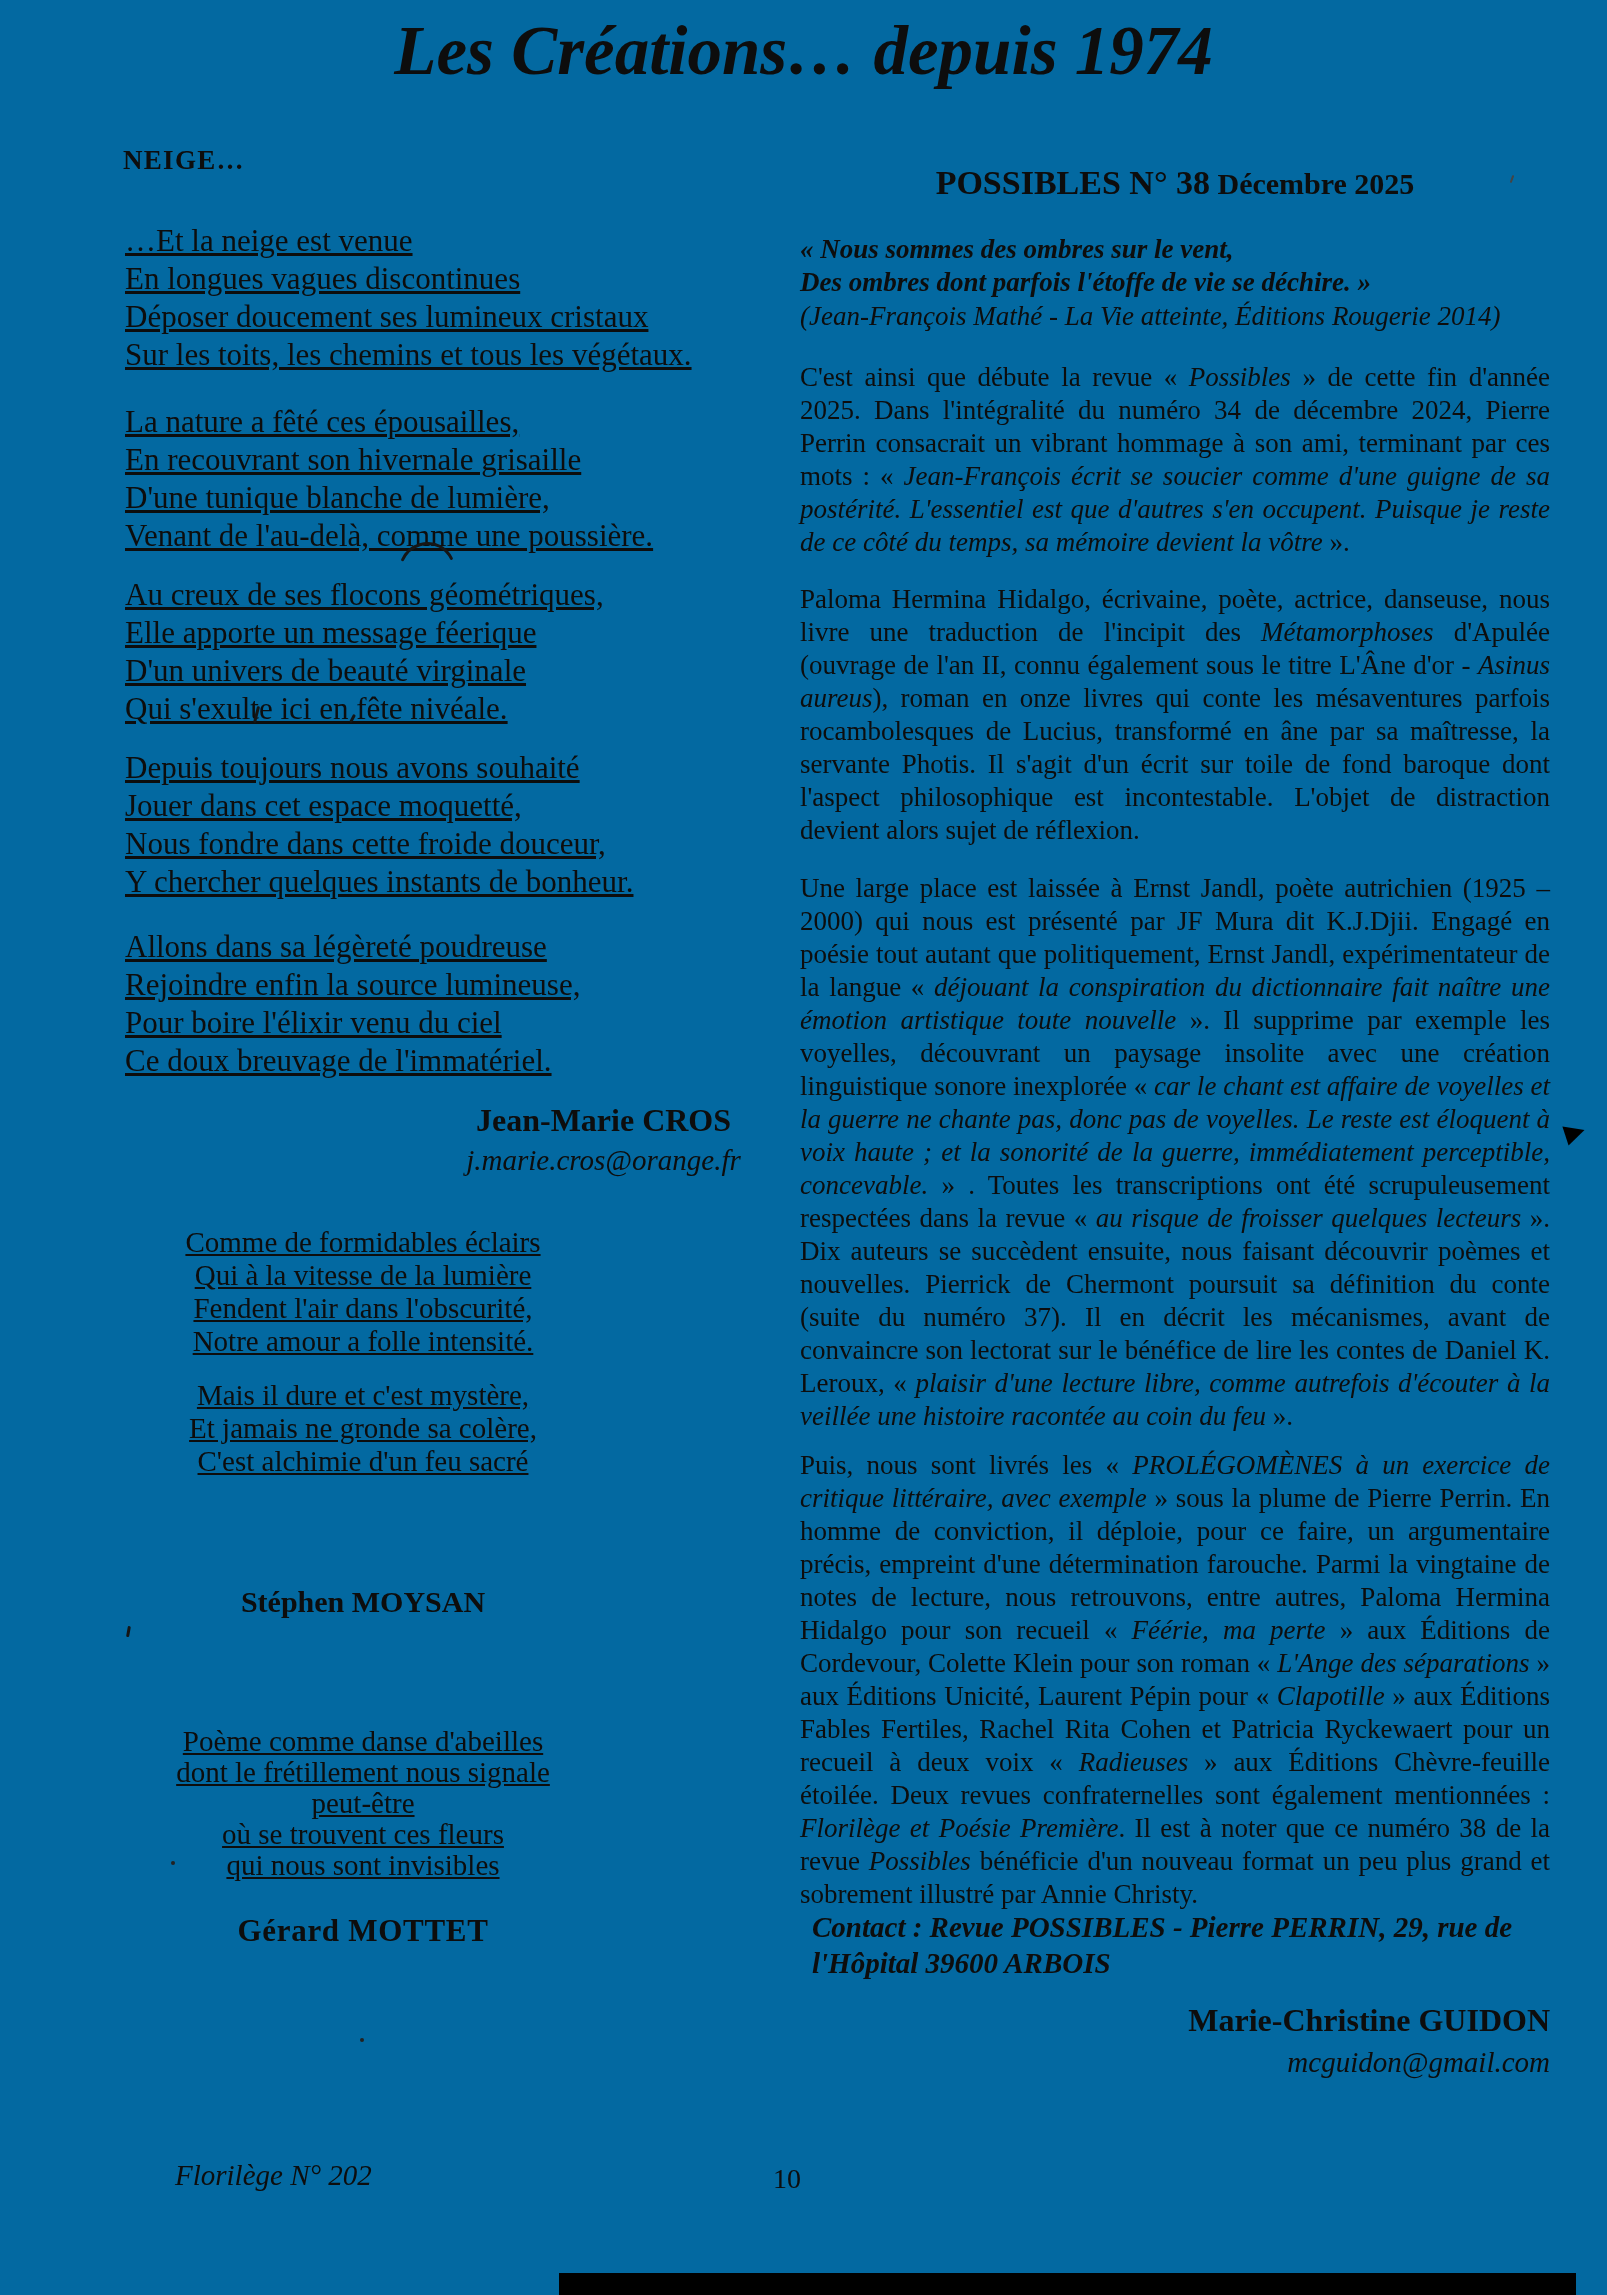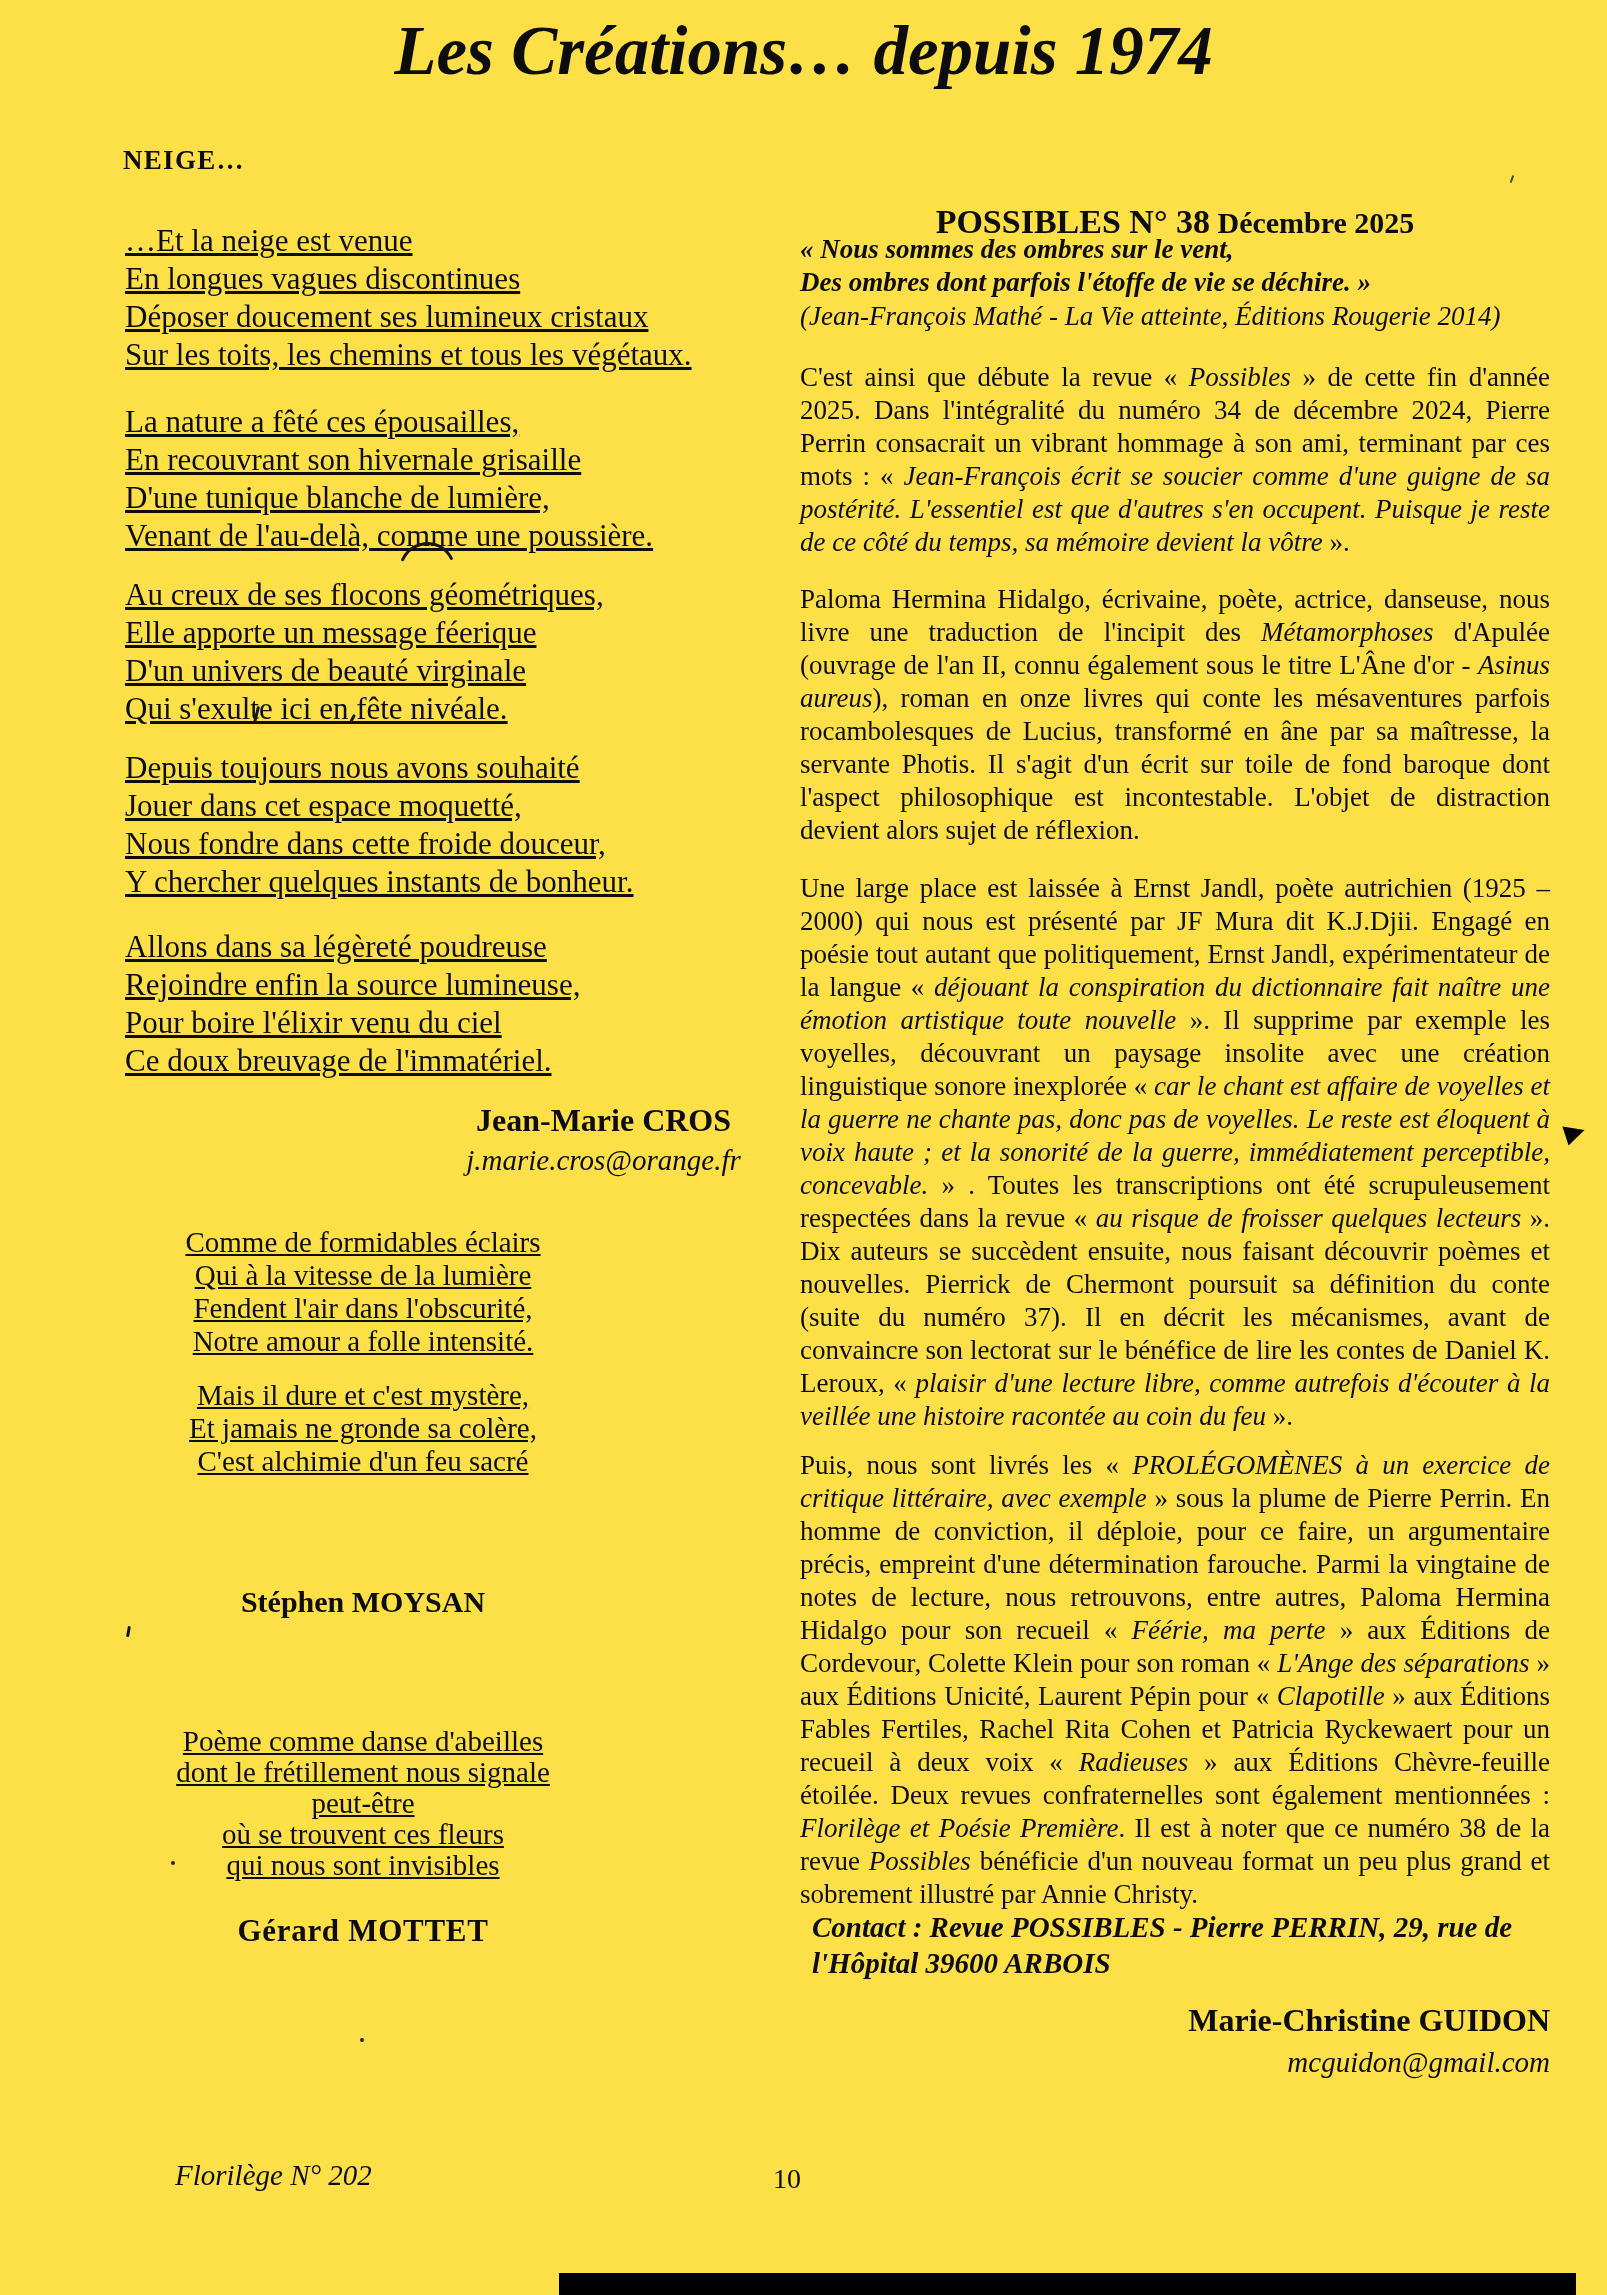--- a/index.html
+++ b/index.html
@@ -1,18 +1,18 @@
 <!DOCTYPE html>
 <html style="font-size:10.7px"><head>
 <meta charset="utf-8">
 <style>
   html,body { margin:0; padding:0; background:#e8e8e4; }
   .page {
     position:relative; width:1607px; height:2295px; margin:0 auto;
-    background:#fde047; color:#0d0d0d; overflow:hidden;
+    background:#0369a1; color:#0d0d0d; overflow:hidden;
     font-family:"Liberation Serif", serif;
   }
   .title {
     position:absolute; top:12px; left:0; width:100%; margin:0;
     text-align:center; font-size:69px; font-weight:bold; font-style:italic;
     letter-spacing:0px; white-space:nowrap;
   }
   
   .neige-title {
     position:absolute; left:123px; top:145px;
@@ -33,21 +33,21 @@
   .p2-2 { top:1379px; font-size:29px; line-height:33px; }
   .author2 { left:123px; top:1585px; width:480px; }
   .author-name2 { font-size:30px; font-weight:bold; white-space:nowrap; }
   .p3 { top:1726px; font-size:29px; line-height:31px; }
   .author3 { left:123px; top:1913px; width:480px; }
   .author3 .author-name2 { font-size:31px; letter-spacing:0.7px; }
 
   
   .r-heading {
     position:absolute; left:800px; top:164px; width:750px;
-    text-align:center; font-weight:bold; white-space:nowrap;margin-top:39px;
+    text-align:center; font-weight:bold; white-space:nowrap;
   }
   .rh-main { font-size:34px; }
   .rh-date { font-size:30px; }
   .epigraph {
     position:absolute; left:800px; top:233px; width:750px;
     font-size:27px; line-height:33px; font-weight:bold; font-style:italic;
   }
   .epigraph .line { white-space:nowrap; }
   .attribution {
     position:absolute; left:800px; top:301px; width:774px;

